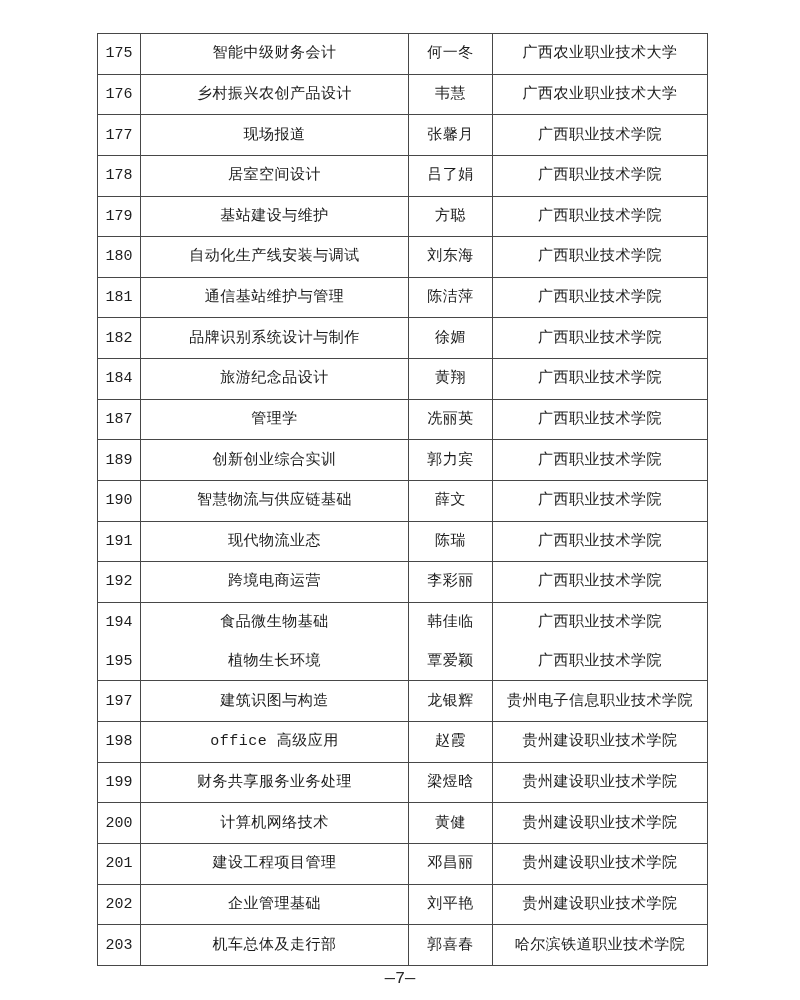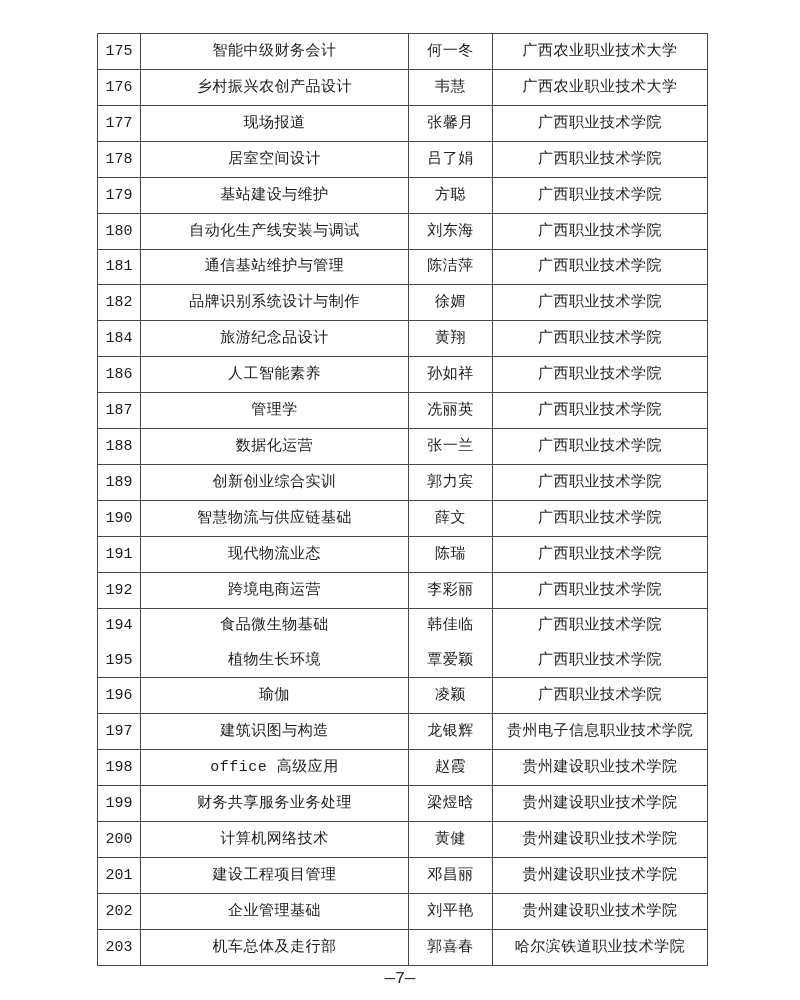--- a/index.html
+++ b/index.html
@@ -113,35 +113,23 @@
           <td class="col-teacher">徐媚</td>
           <td class="col-school">广西职业技术学院</td>
         </tr>
         <tr>
           <td class="col-no">184</td>
           <td class="col-course">旅游纪念品设计</td>
           <td class="col-teacher">黄翔</td>
           <td class="col-school">广西职业技术学院</td>
         </tr>
         <tr>
-          <td class="col-no">186</td>
-          <td class="col-course">人工智能素养</td>
-          <td class="col-teacher">孙如祥</td>
-          <td class="col-school">广西职业技术学院</td>
-        </tr>
-        <tr>
           <td class="col-no">187</td>
           <td class="col-course">管理学</td>
           <td class="col-teacher">冼丽英</td>
-          <td class="col-school">广西职业技术学院</td>
-        </tr>
-        <tr>
-          <td class="col-no">188</td>
-          <td class="col-course">数据化运营</td>
-          <td class="col-teacher">张一兰</td>
           <td class="col-school">广西职业技术学院</td>
         </tr>
         <tr>
           <td class="col-no">189</td>
           <td class="col-course">创新创业综合实训</td>
           <td class="col-teacher">郭力宾</td>
           <td class="col-school">广西职业技术学院</td>
         </tr>
         <tr>
           <td class="col-no">190</td>
@@ -164,26 +152,20 @@
         <tr class="no-divider">
           <td class="col-no">194</td>
           <td class="col-course">食品微生物基础</td>
           <td class="col-teacher">韩佳临</td>
           <td class="col-school">广西职业技术学院</td>
         </tr>
         <tr>
           <td class="col-no">195</td>
           <td class="col-course">植物生长环境</td>
           <td class="col-teacher">覃爱颖</td>
-          <td class="col-school">广西职业技术学院</td>
-        </tr>
-        <tr>
-          <td class="col-no">196</td>
-          <td class="col-course">瑜伽</td>
-          <td class="col-teacher">凌颖</td>
           <td class="col-school">广西职业技术学院</td>
         </tr>
         <tr>
           <td class="col-no">197</td>
           <td class="col-course">建筑识图与构造</td>
           <td class="col-teacher">龙银辉</td>
           <td class="col-school">贵州电子信息职业技术学院</td>
         </tr>
         <tr>
           <td class="col-no">198</td>

